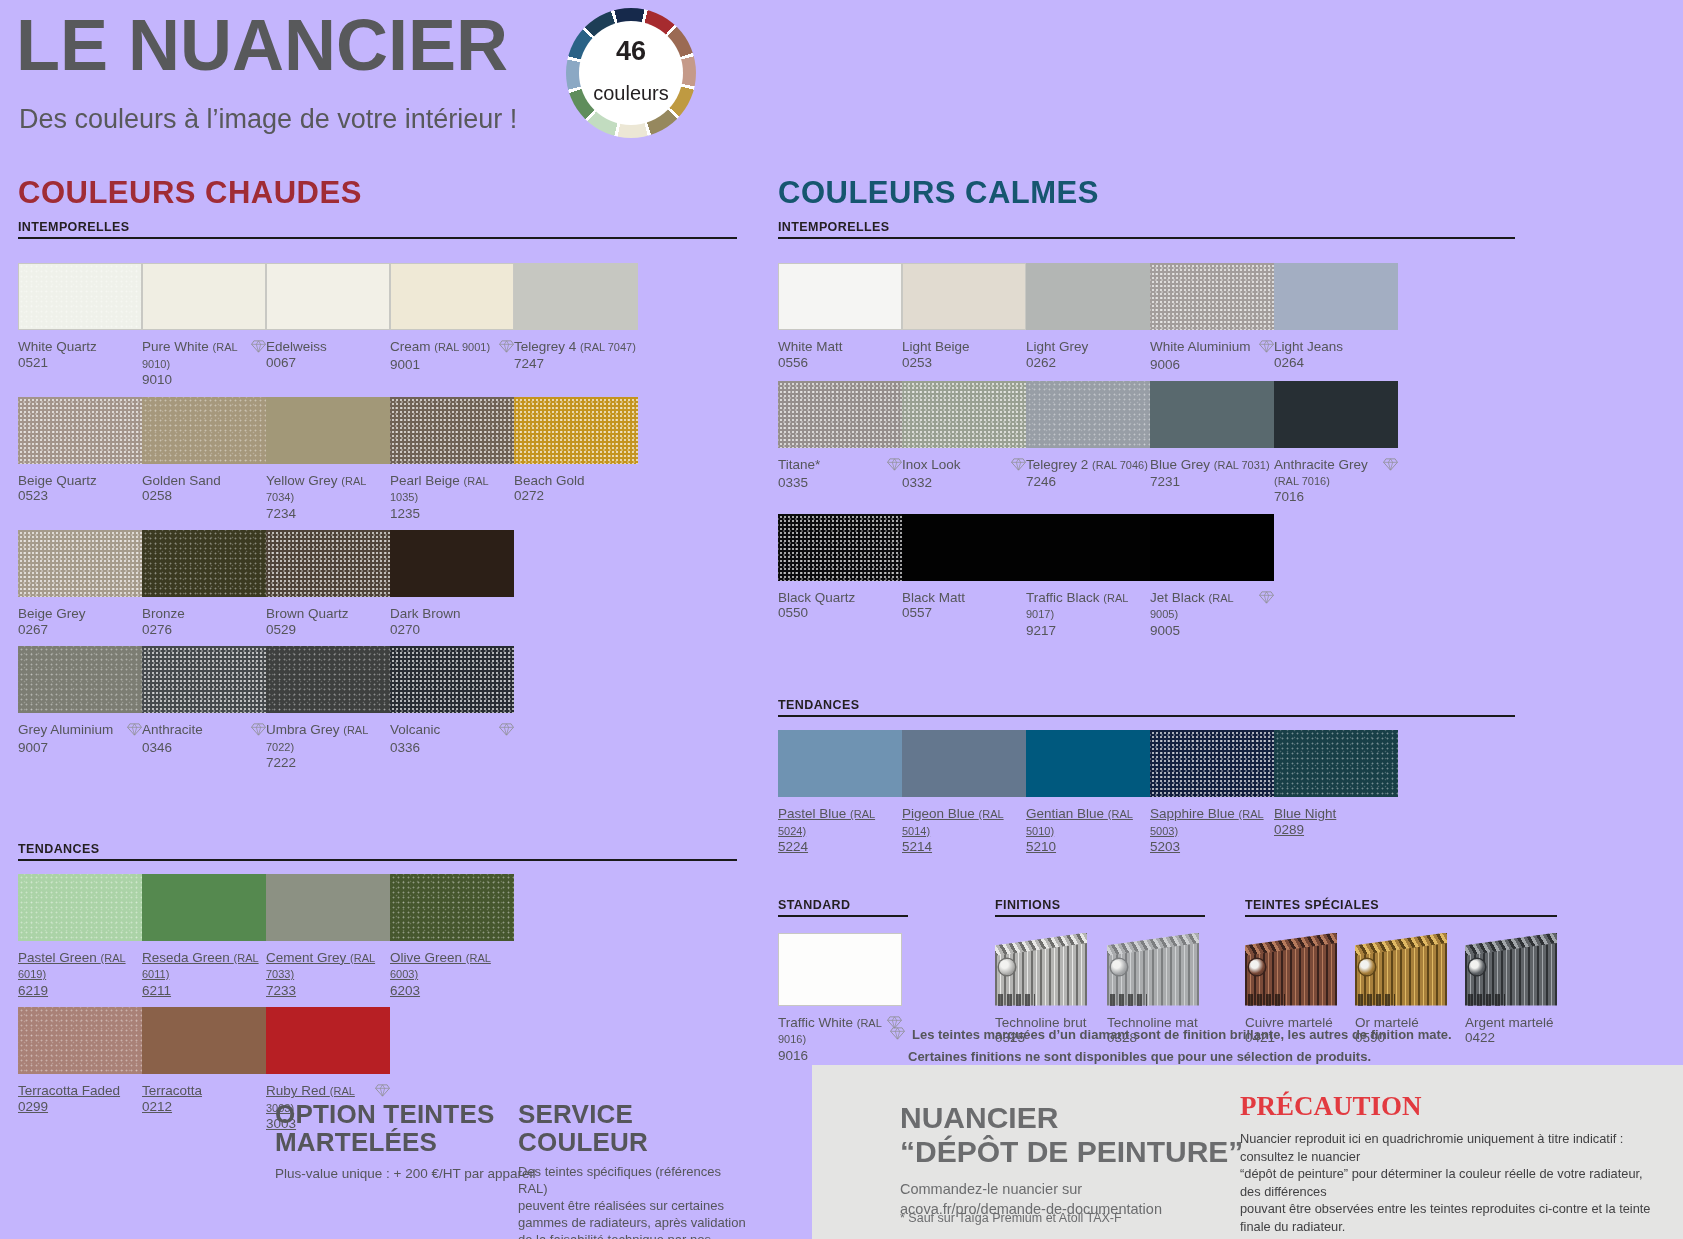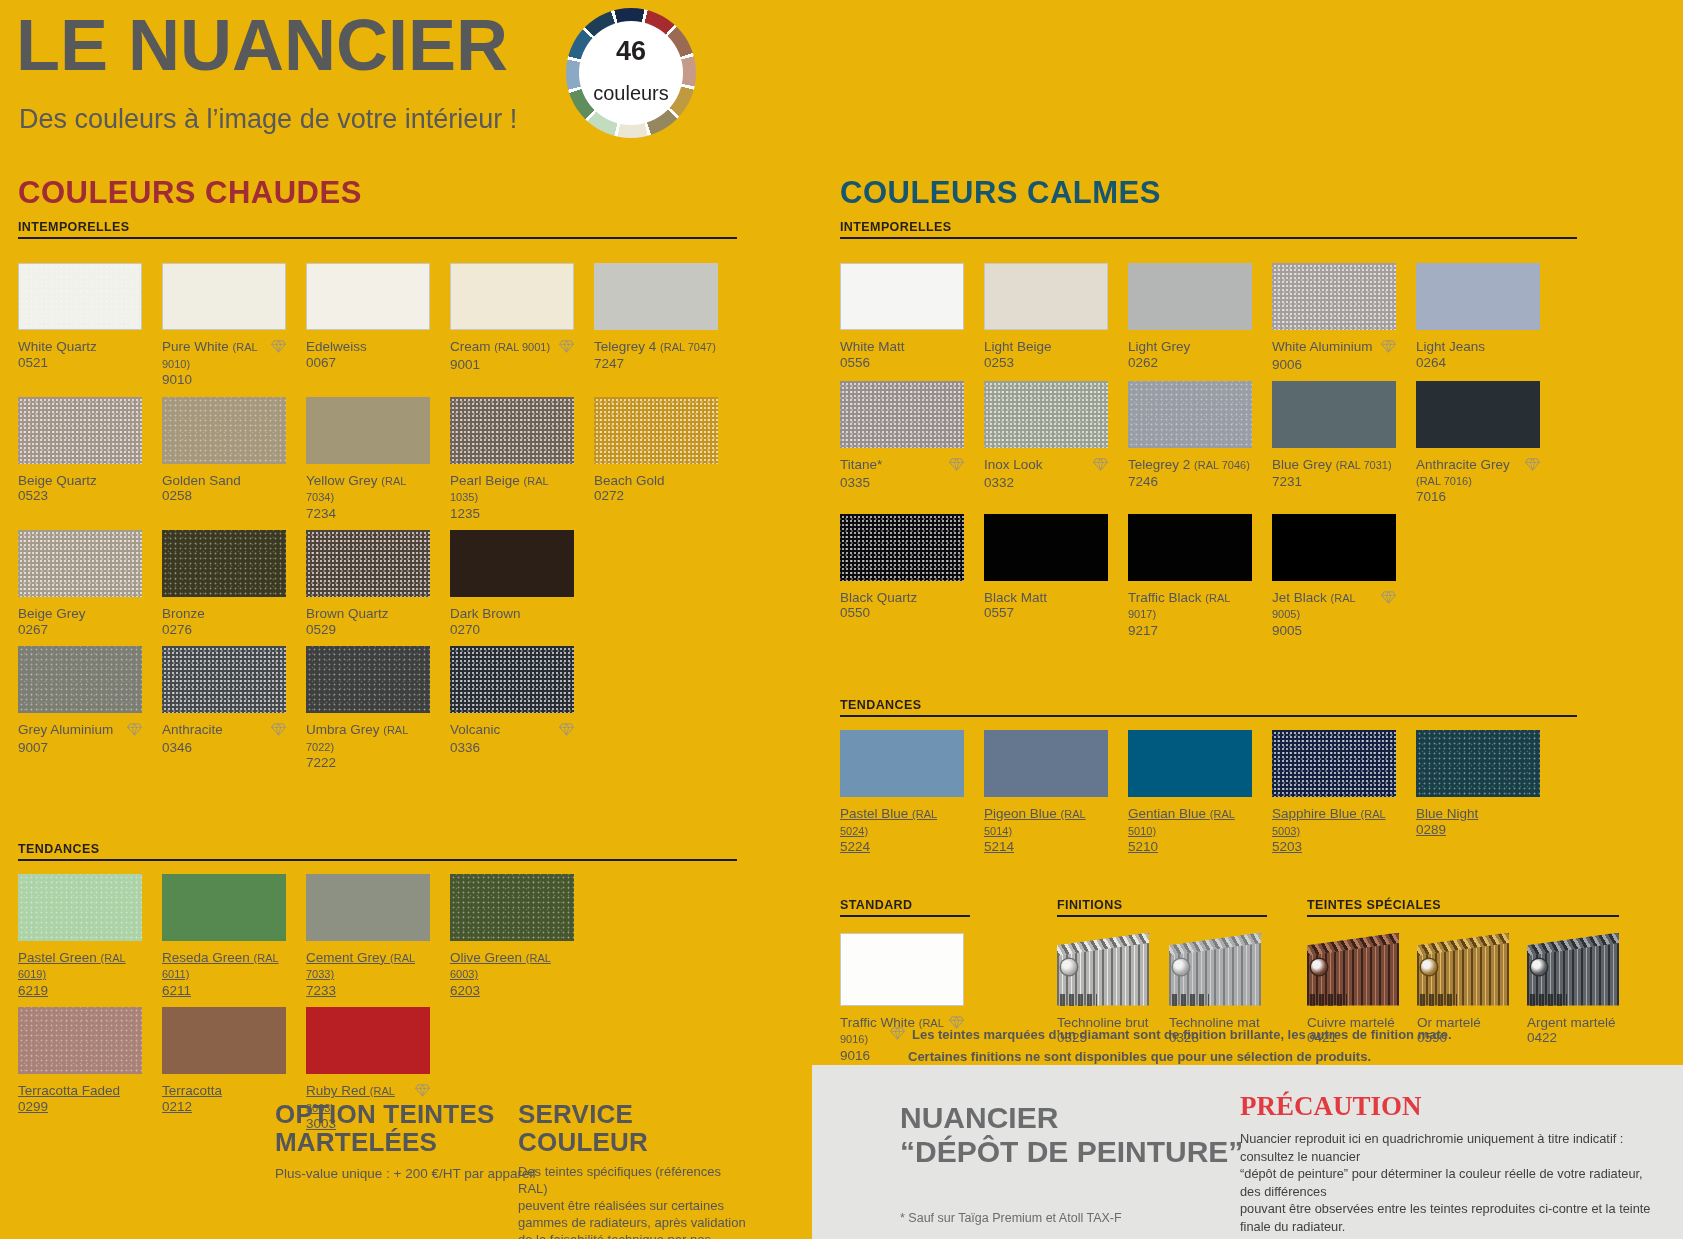--- a/index.html
+++ b/index.html
@@ -1,38 +1,38 @@
 <!DOCTYPE html>
 <html><head>
 <meta charset="utf-8">
 <style>
   html,body{margin:0;padding:0;background:#fff;}
   body{font-family:"Liberation Sans",sans-serif;}
-  .page{position:relative;width:1683px;height:1239px;background:#eab308;overflow:hidden;color:#58595B;}
+  .page{position:relative;width:1683px;height:1239px;background:#c4b5fd;overflow:hidden;color:#58595B;}
 
   
   .hdr-title{position:absolute;left:16px;top:4px;font-size:72px;font-weight:bold;color:#58595B;letter-spacing:0;}
   .hdr-sub{position:absolute;left:19px;top:104px;font-size:27px;color:#58595B;}
   .badge{position:absolute;left:566px;top:8px;width:130px;height:130px;border-radius:50%;}
   .badge::after{content:"";position:absolute;inset:13px;background:#fff;border-radius:50%;}
   .badge .num{position:absolute;left:0;right:0;top:28px;text-align:center;font-size:27px;font-weight:bold;color:#231F20;z-index:1;}
   .badge .cl{position:absolute;left:0;right:0;top:74px;text-align:center;font-size:20px;color:#231F20;z-index:1;}
 
   
   .col{position:absolute;top:176px;}
   .col.left{left:18px;width:719px;}
-  .col.right{left:840px;width:737px;}
+  .col.right{left:778px;width:737px;}
   .sec-title{font-size:31px;font-weight:bold;line-height:34px;margin-bottom:10px;letter-spacing:.5px;}
   .grp-label{font-size:12.5px;font-weight:bold;color:#231F20;line-height:15px;letter-spacing:.4px;}
   .grp-hr{border-bottom:2px solid #1A1A1A;margin-top:2px;}
   .rows{margin-top:24px;}
   .tend .rows{margin-top:13px;text-decoration:underline;}
   .tendances-l{margin-top:71px;}
   .tendances-r{margin-top:60px;}
-  .row{display:flex;gap:20px;margin-bottom:9px;}
+  .row{display:flex;margin-bottom:9px;}
   .swatch{width:124px;}
   .box{height:67px;}
   .bordered{box-shadow:inset 0 0 0 1px #C8C8C3;}
   .sp1{background-image:radial-gradient(rgba(255,255,255,.4) .7px,transparent 1.2px),radial-gradient(rgba(255,255,255,.22) .6px,transparent 1.1px);background-size:5px 5px,7px 7px;background-position:1px 1px,3px 4px;}
   .sp2{background-image:radial-gradient(rgba(255,255,255,.65) .7px,transparent 1.2px),radial-gradient(rgba(255,255,255,.35) .6px,transparent 1.1px);background-size:4px 4px,6px 6px;background-position:1px 1px,3px 2px;}
   .lblrow{display:flex;align-items:flex-start;margin-top:9px;font-size:13.5px;line-height:15.5px;color:#55565A;}
   .lbltxt{flex:1;}
   .ral{font-size:11px;}
   .dia{margin-left:4px;flex:none;margin-top:1px;}
   .code{font-size:13.5px;line-height:15.5px;color:#55565A;}
@@ -633,20 +633,24 @@
 peuvent être réalisées sur certaines
 gammes de radiateurs, après validation
 de la faisabilité technique par nos usines.
 Plus-value : sur devis</div>
   </div>
 
   <div class="gbox" id="gbox" style="background: rgb(228, 228, 227);">
     <div class="gb-nuancier">
       <div class="gb-ntitle">NUANCIER
 “DÉPÔT DE PEINTURE”</div>
+      <div class="gb-nbody">
+        <div>Commandez-le nuancier sur</div>
+        <div>acova.fr/pro/demande-de-documentation</div>
+      </div>
     </div>
     <div class="gb-nfoot">* Sauf sur Taïga Premium et Atoll TAX-F</div>
     <div class="gb-prec">
       <div class="gb-ptitle" id="prec-title" style="color: rgb(226, 58, 64); font-family: Liberation Serif, serif;">PRÉCAUTION</div>
       <div class="gb-pbody">Nuancier reproduit ici en quadrichromie uniquement à titre indicatif : consultez le nuancier
 “dépôt de peinture” pour déterminer la couleur réelle de votre radiateur, des différences
 pouvant être observées entre les teintes reproduites ci-contre et la teinte finale du radiateur.</div>
 
     </div>
   </div>

